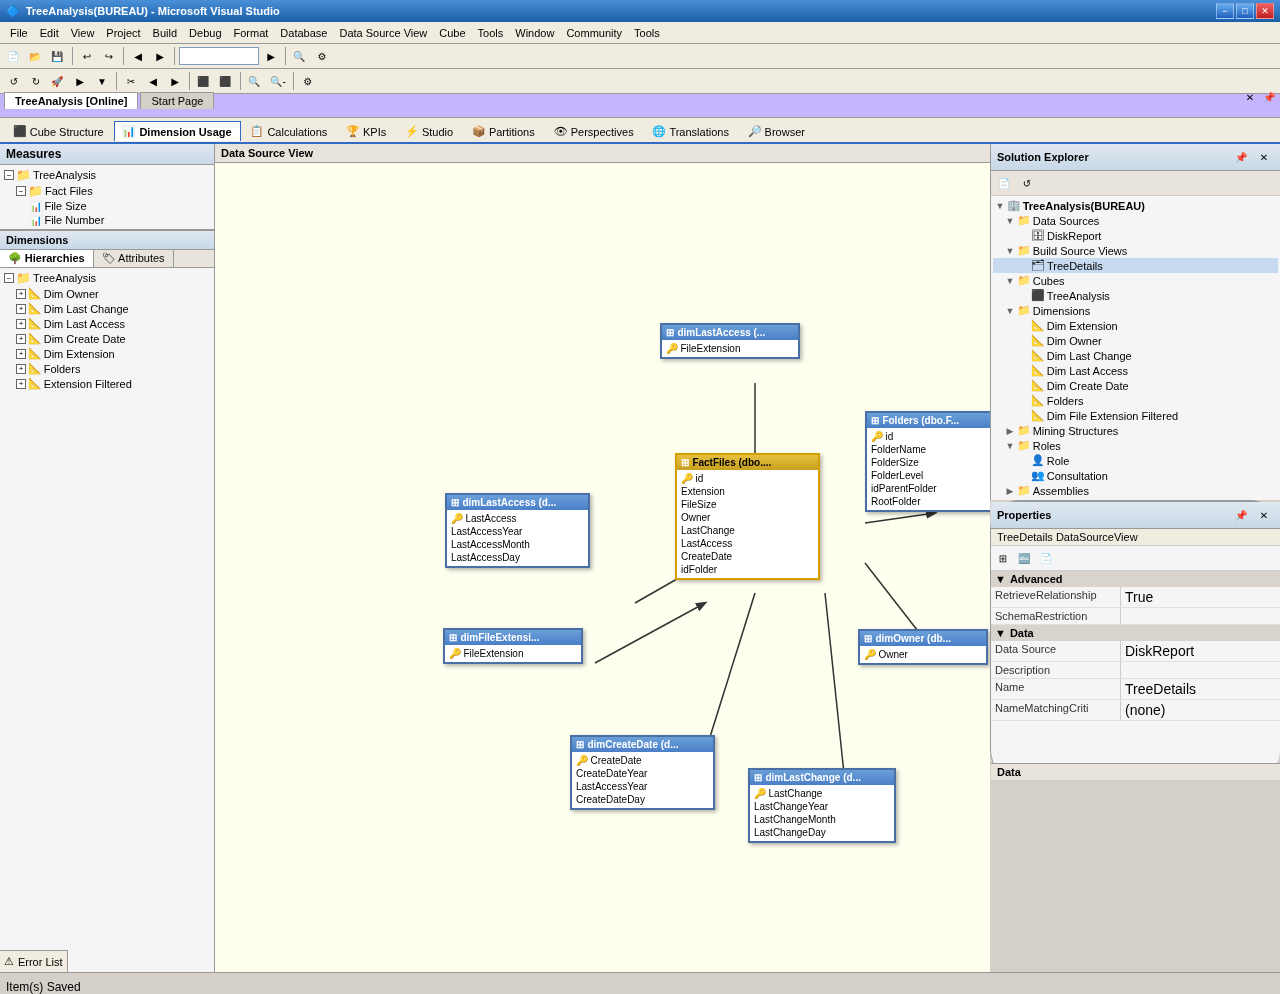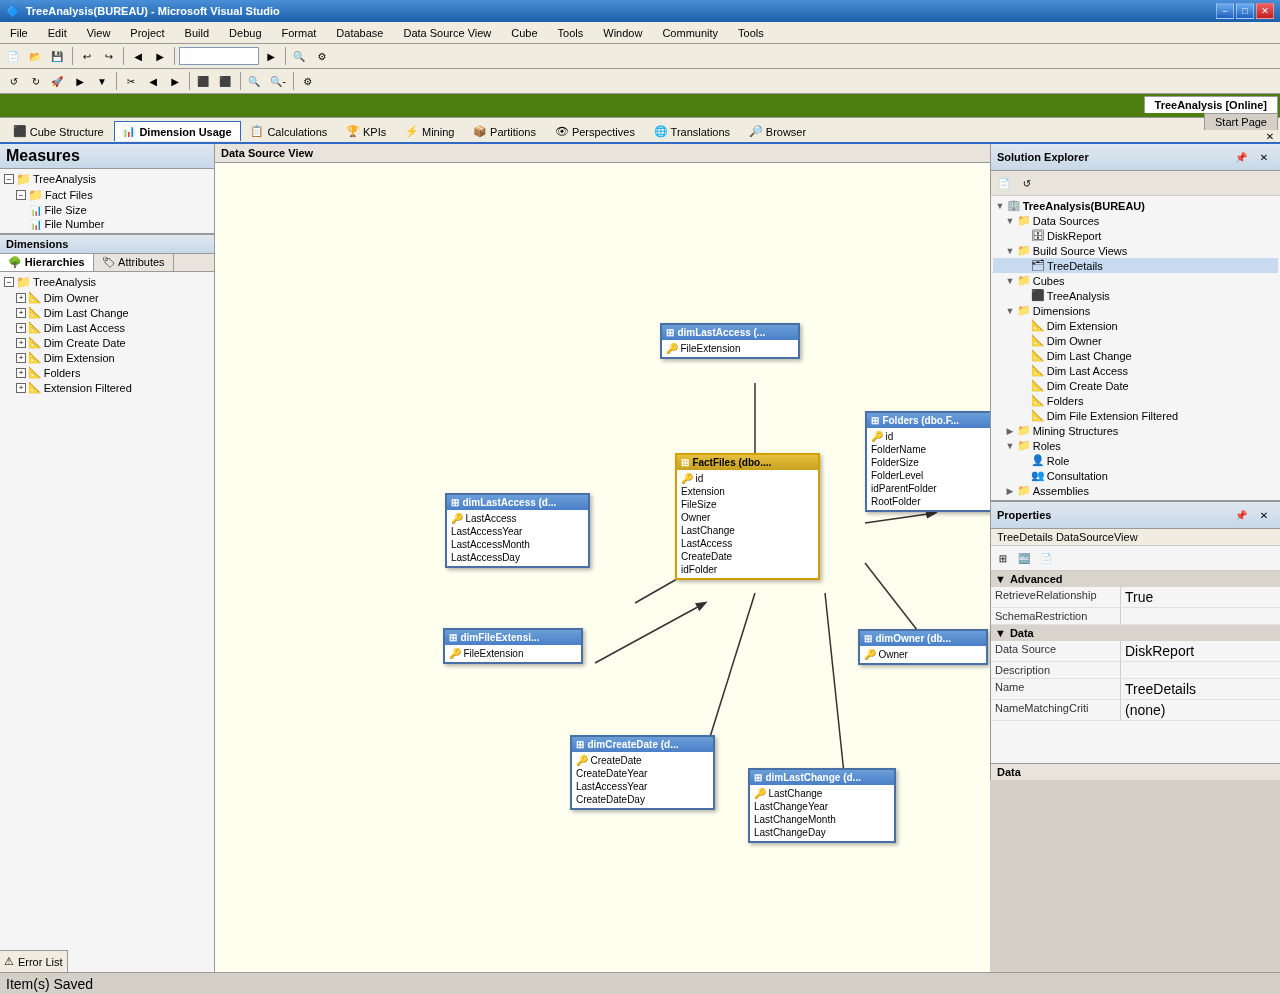--- a/index.html
+++ b/index.html
@@ -6,46 +6,46 @@
     body { font-family: 'Segoe UI', Tahoma, sans-serif; font-size: 11px; background: #d4d0c8; overflow: hidden; width: 1280px; height: 994px; }
 
     
     #titlebar { background: linear-gradient(to bottom, #4a90d9, #1a5fa8); color: white; height: 22px; display: flex; align-items: center; padding: 0 6px; font-size: 11px; font-weight: bold; justify-content: space-between; }
     #titlebar-left { display: flex; align-items: center; gap: 6px; }
     #titlebar-controls { display: flex; gap: 2px; }
     .title-btn { width: 18px; height: 16px; border: 1px solid rgba(255,255,255,0.4); background: linear-gradient(to bottom, #6ab0f0, #2060c0); color: white; font-size: 9px; cursor: pointer; display: flex; align-items: center; justify-content: center; }
     .title-btn.close { background: linear-gradient(to bottom, #f06060, #c02020); }
 
     
-    #menubar { background: #f0ece0; border-bottom: 1px solid #999; height: 22px; display: flex; align-items: center; padding: 0 4px; gap: 8px; }
+    #menubar { background: #f0ece0; border-bottom: 1px solid #999; height: 22px; display: flex; align-items: center; padding: 0 4px; gap: 0; }
     .menu-item { padding: 2px 6px; cursor: pointer; font-size: 11px; color: #000; }
 
     
     .toolbar { background: #f0ece0; border-bottom: 1px solid #999; height: 25px; display: flex; align-items: center; padding: 0 4px; gap: 2px; }
     .tb-btn { height: 20px; min-width: 20px; border: 1px solid transparent; background: transparent; cursor: pointer; display: flex; align-items: center; justify-content: center; font-size: 10px; padding: 0 2px; }
     .tb-sep { width: 1px; height: 18px; background: #999; margin: 0 2px; }
     .tb-input { height: 18px; border: 1px solid #7f9db9; padding: 0 2px; font-size: 10px; width: 80px; }
 
     
-    #tabstrip { background: #4d7c0f; border-bottom: 1px solid #999; display: flex; align-items: flex-end; padding: 2px 0 15px 4px; height: 24px; flex-direction: column; }
+    #tabstrip { background: #c4b5fd; border-bottom: 1px solid #999; display: flex; align-items: flex-end; padding: 2px 0 8px 4px; height: 24px; }
     .tab { padding: 2px 10px; border: 1px solid #999; border-bottom: none; background: #d4d0c8; margin-right: 2px; cursor: pointer; font-size: 11px; white-space: nowrap; }
     .tab.active { background: white; font-weight: bold; }
 
     
     #cubetabs { background: #f0ece0; border-bottom: 2px solid #316ac5; display: flex; align-items: center; padding: 2px 4px 0 4px; height: 26px; }
     .cubetab { display: flex; align-items: center; gap: 3px; padding: 3px 8px; cursor: pointer; font-size: 11px; border: 1px solid transparent; border-bottom: none; margin-right: 1px; }
     .cubetab.active { background: white; border-color: #316ac5; font-weight: bold; }
 
     
     #main { display: flex; height: calc(994px - 22px - 22px - 25px - 25px - 24px - 26px - 22px); }
 
     
     #leftpanel { width: 215px; border-right: 1px solid #999; display: flex; flex-direction: column; background: #f5f5f5; }
     #measures-section { flex: 0 0 auto; border-bottom: 2px solid #999; }
-    #measures-header { background: linear-gradient(to bottom, #e0e8f0, #c8d8e8); padding: 3px 6px; font-weight: bold; font-size: 16px; border-bottom: 1px solid #999; }
+    #measures-header { background: linear-gradient(to bottom, #e0e8f0, #c8d8e8); padding: 3px 6px; font-weight: bold; font-size: 12px; border-bottom: 1px solid #999; }
     #measures-tree { padding: 2px; overflow: auto; }
     .tree-item { display: flex; align-items: center; gap: 2px; padding: 1px 2px; cursor: pointer; white-space: nowrap; font-size: 11px; }
     .expand-icon { width: 10px; height: 10px; border: 1px solid #666; background: white; display: inline-flex; align-items: center; justify-content: center; font-size: 8px; flex-shrink: 0; }
     .folder-icon { color: #ffd700; font-size: 12px; }
     .chart-icon { color: #4169e1; font-size: 10px; }
 
     #dimensions-section { flex: 1; overflow: hidden; display: flex; flex-direction: column; }
     #dimensions-header { background: linear-gradient(to bottom, #e0e8f0, #c8d8e8); padding: 3px 6px; font-weight: bold; font-size: 11px; border-bottom: 1px solid #999; display: flex; justify-content: space-between; align-items: center; }
     #dim-tabs { display: flex; border-bottom: 1px solid #999; background: #e8e4dc; }
     .dim-tab { padding: 2px 8px; cursor: pointer; font-size: 11px; border-right: 1px solid #999; }
@@ -71,33 +71,33 @@
 
     
     #rightpanel { width: 290px; border-left: 1px solid #999; display: flex; flex-direction: column; background: #f5f5f5; }
     #solexp-header { background: linear-gradient(to bottom, #e0e8f0, #c8d8e8); padding: 3px 6px; font-size: 11px; font-weight: bold; border-bottom: 1px solid #999; display: flex; justify-content: space-between; align-items: center; }
     #solexp-tree { flex: 1; overflow: auto; padding: 2px; font-size: 11px; }
     .se-item { display: flex; align-items: center; gap: 2px; padding: 1px 2px; cursor: pointer; white-space: nowrap; }
     .se-folder { color: #ffd700; }
     .se-expand { width: 10px; display: inline-flex; align-items: center; justify-content: center; color: #666; font-size: 9px; }
 
     
-    #propspanel { height: 280px; border-top: 2px solid #999; border-left: 1px solid #999; background: #f5f5f5; display: flex; flex-direction: column; }
+    #propspanel { height: 280px; border-top: 2px solid #999; border-left: 1px solid #999; background: #f5f5f5; display: flex; flex-direction: column; border-radius: 30px; }
     #props-header { background: linear-gradient(to bottom, #e0e8f0, #c8d8e8); padding: 3px 6px; font-size: 11px; font-weight: bold; border-bottom: 1px solid #999; display: flex; justify-content: space-between; align-items: center; }
     #props-subtitle { padding: 2px 6px; font-size: 11px; background: #f0ece0; border-bottom: 1px solid #ccc; }
     #props-toolbar { display: flex; align-items: center; padding: 2px; gap: 2px; border-bottom: 1px solid #ccc; }
     #props-content { flex: 1; overflow: auto; }
     .props-group-header { background: #d8d4cc; padding: 2px 4px; font-size: 11px; font-weight: bold; display: flex; align-items: center; gap: 4px; cursor: pointer; }
     .prop-row { display: flex; border-bottom: 1px solid #e0e0e0; }
     .prop-name { width: 130px; padding: 2px 4px; font-size: 11px; color: #333; border-right: 1px solid #ccc; flex-shrink: 0; }
     .prop-value { padding: 2px 4px; font-size: 14px; color: #000; flex: 1; }
     #props-footer { padding: 2px 6px; font-size: 11px; font-weight: bold; border-top: 1px solid #999; background: #e8e4dc; }
 
     
-    #statusbar { position: fixed; bottom: 0; left: 0; right: 0; background: #d4d0c8; border-top: 1px solid #999; height: 22px; display: flex; align-items: center; padding: 0 6px; font-size: 14px; }
+    #statusbar { position: fixed; bottom: 0; left: 0; right: 0; background: #d4d0c8; border-top: 1px solid #999; height: 22px; display: flex; align-items: flex-end; padding: 0 6px; font-size: 12px; }
 
     
     #errorlist-tab { position: fixed; bottom: 22px; left: 0; background: #f0ece0; border-top: 1px solid #999; border-right: 1px solid #999; height: 22px; display: flex; align-items: center; padding: 0 4px; font-size: 11px; gap: 4px; }
 
     .right-section { display: flex; flex-direction: column; width: 290px; }
   </style>
 </head>
 <body>
 
 <div id="titlebar">
@@ -186,21 +186,21 @@
   <div class="cubetab">
     <span>📋</span>
     <span>Calculations</span>
   </div>
   <div class="cubetab">
     <span>🏆</span>
     <span>KPIs</span>
   </div>
   <div class="cubetab">
     <span>⚡</span>
-    <span>Mining</span>
+    <span>Studio</span>
   </div>
   <div class="cubetab">
     <span>📦</span>
     <span>Partitions</span>
   </div>
   <div class="cubetab">
     <span>👁</span>
     <span>Perspectives</span>
   </div>
   <div class="cubetab">

